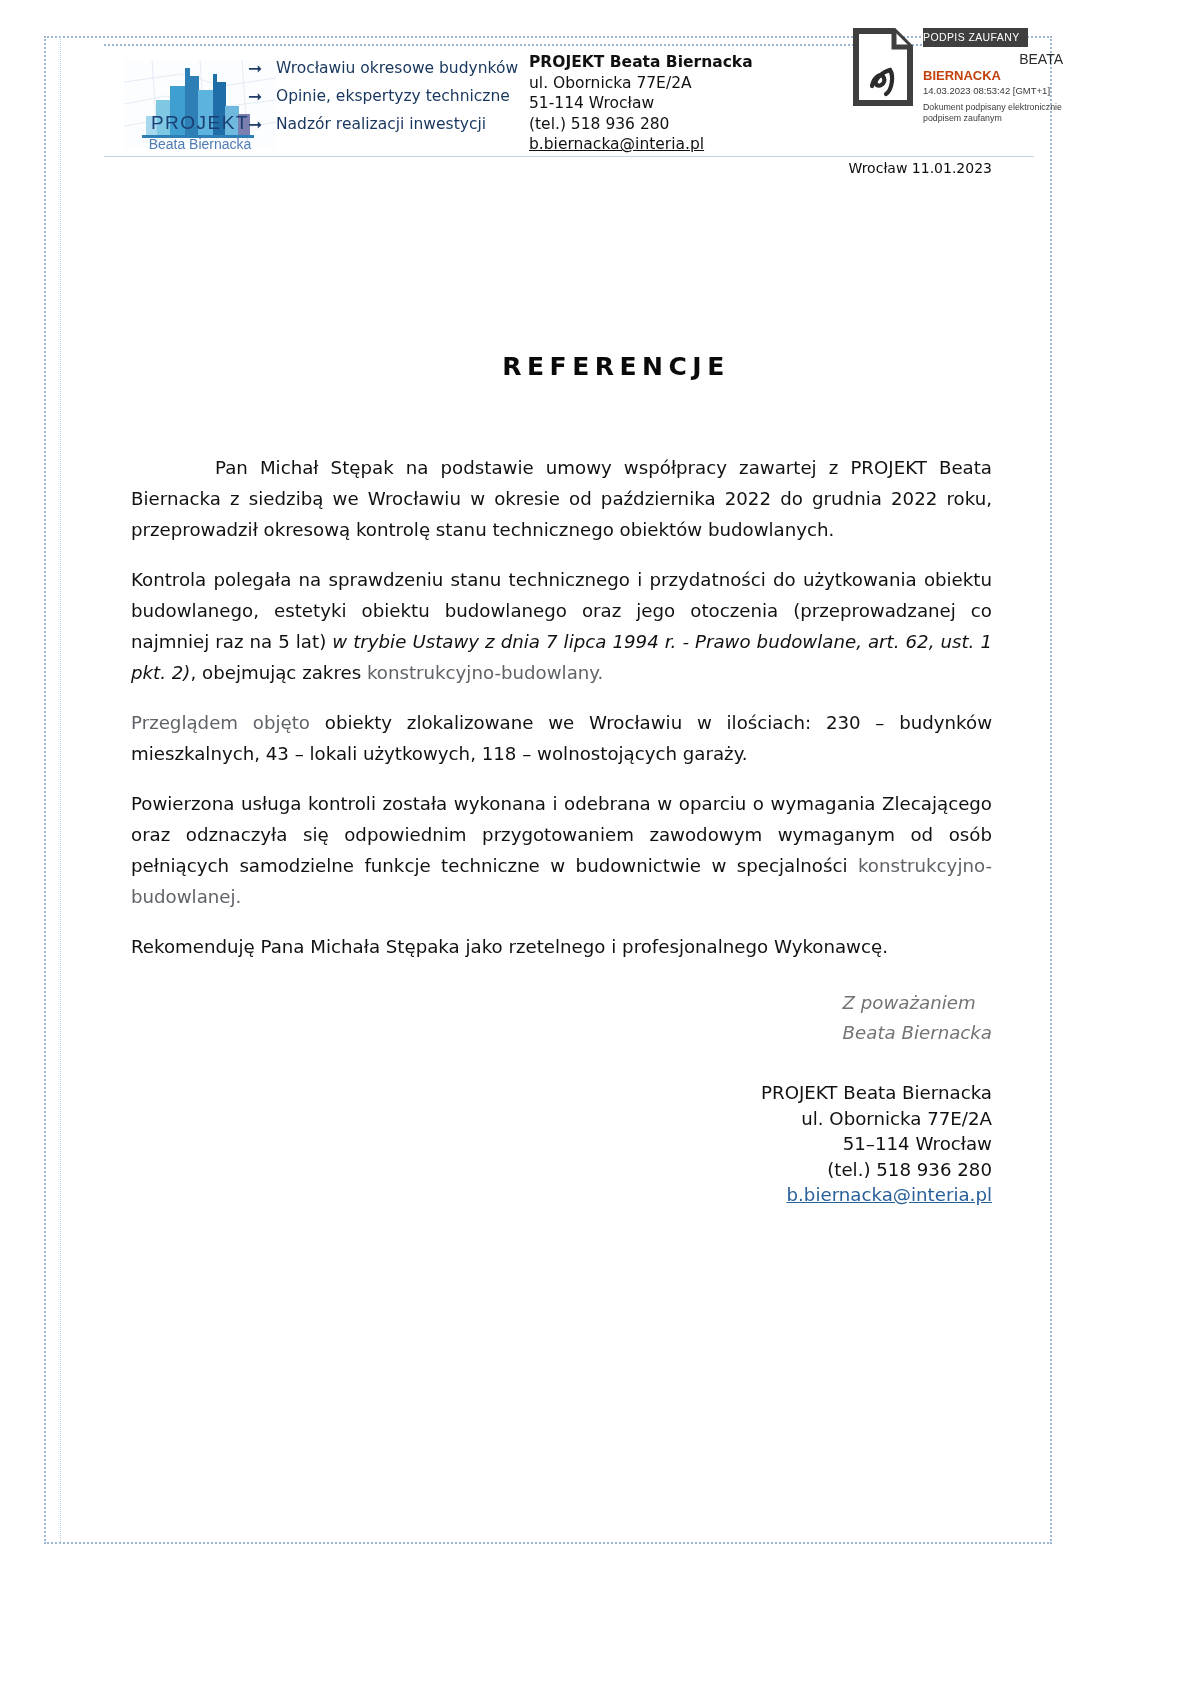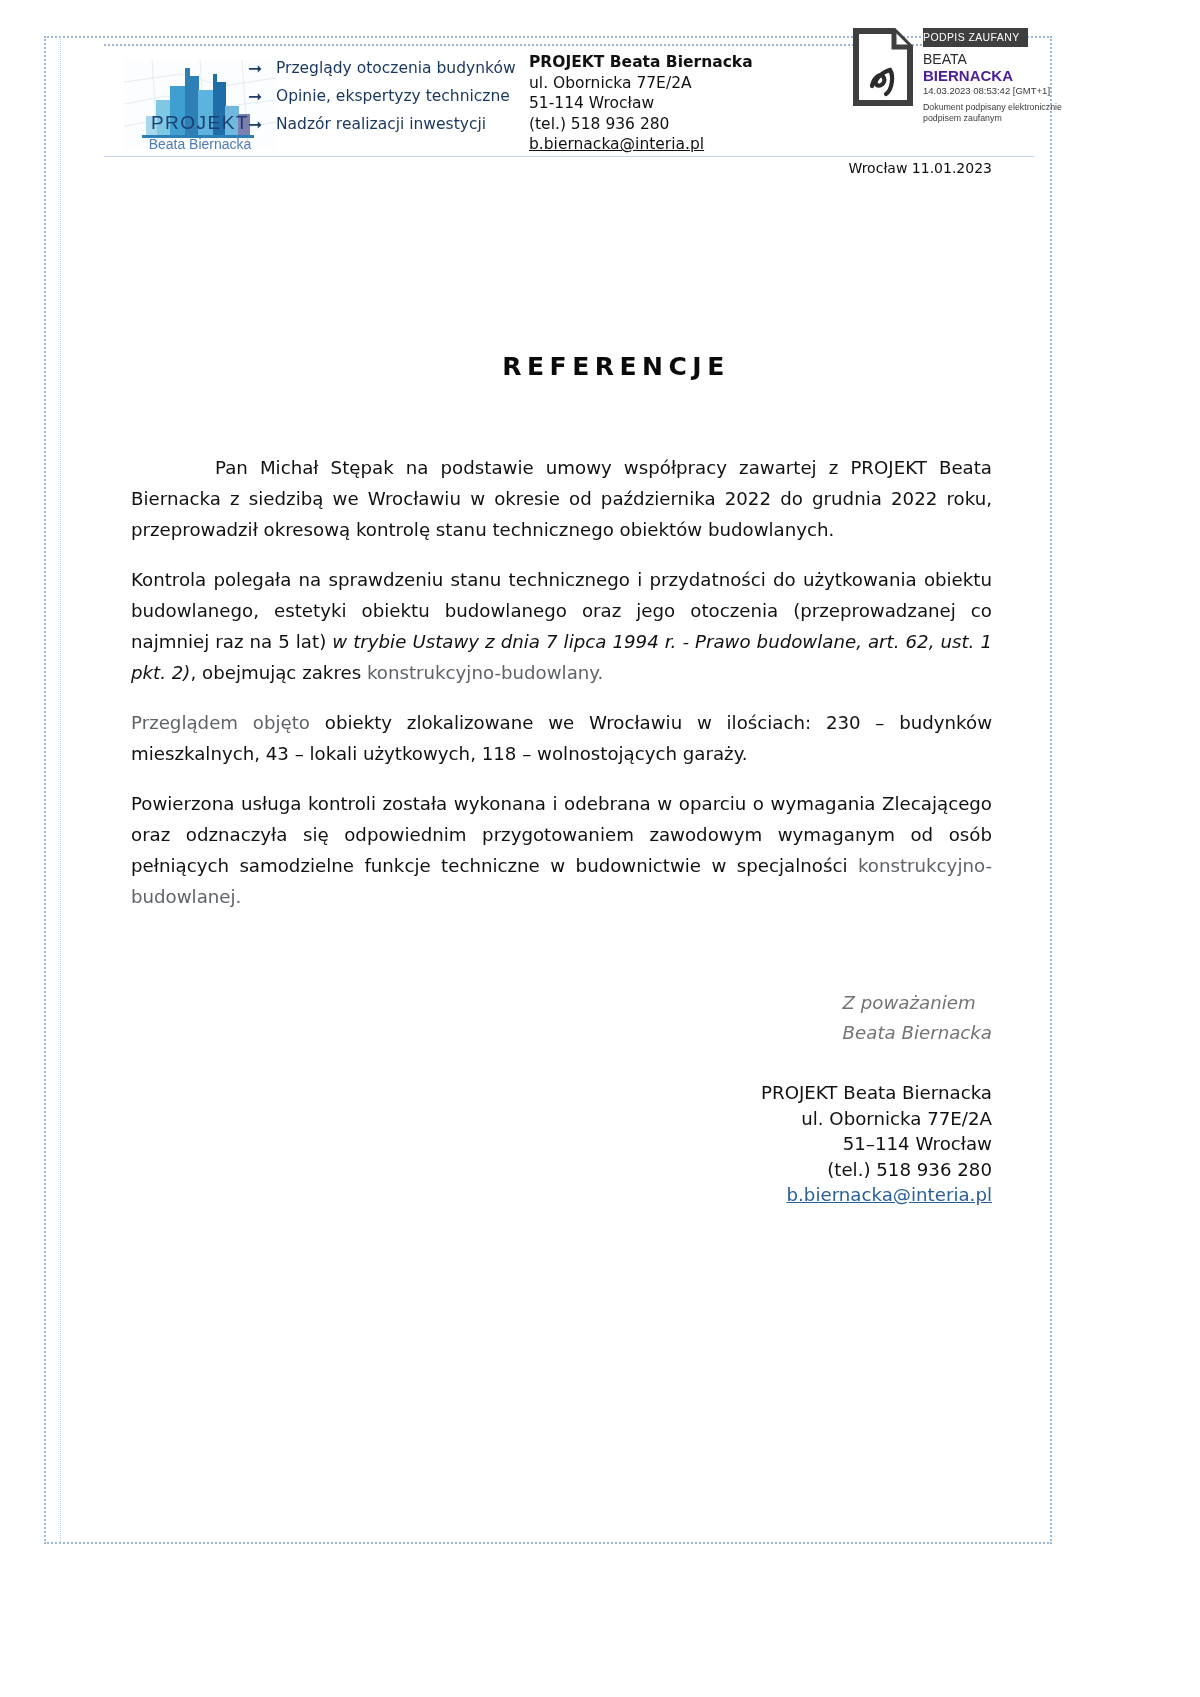--- a/index.html
+++ b/index.html
@@ -166,26 +166,27 @@
     font-size: 10.5px;
     letter-spacing: 0.4px;
     padding: 3px 8px 4px 0;
     margin-bottom: 5px;
   }
   .stamp-name1 {
     font-family: "Liberation Sans", sans-serif;
     font-size: 14px;
     color: #2b2b2b;
     line-height: 15px;
+    text-align: right;
   }
   .stamp-name2 {
     font-family: "Liberation Sans", sans-serif;
-    font-size: 15px;
+    font-size: 13px;
     font-weight: bold;
-    color: #4c1d95;
+    color: #c2410c;
     line-height: 17px;
   }
   .stamp-date {
     font-family: "Liberation Sans", sans-serif;
     font-size: 9.5px;
     color: #3a3a3a;
     line-height: 12px;
     margin-top: 1px;
   }
   .stamp-note {
@@ -305,21 +306,21 @@
         </g>
         <rect x="20" y="79" width="112" height="3" fill="#2e7fb5"></rect>
       </svg>
       <div class="logo-word">PROJEKT</div>
       <div class="logo-sub">Beata Biernacka</div>
     </div>
 
     <div class="services">
       <div class="service-row">
         <span class="service-arrow">➞</span>
-        <span class="service-text">Przeglądy otoczenia budynków</span>
+        <span class="service-text">Wrocławiu okresowe budynków</span>
       </div>
       <div class="service-row">
         <span class="service-arrow">➞</span>
         <span class="service-text">Opinie, ekspertyzy techniczne</span>
       </div>
       <div class="service-row">
         <span class="service-arrow">➞</span>
         <span class="service-text">Nadzór realizacji inwestycji</span>
       </div>
     </div>
@@ -361,20 +362,21 @@
   <div class="body-area">
 
     <p class="para first"><b>Pan Michał Stępak</b><span> na podstawie umowy współpracy zawartej z </span><b>PROJEKT Beata Biernacka</b><span> z siedzibą we Wrocławiu </span><b>w okresie od października 2022 do grudnia 2022 roku, przeprowadził okresową kontrolę stanu technicznego obiektów budowlanych.</b></p>
 
     <p class="para"><span>Kontrola polegała na sprawdzeniu stanu technicznego i przydatności do użytkowania obiektu budowlanego, estetyki obiektu budowlanego oraz jego otoczenia (przeprowadzanej co najmniej raz na 5 lat) </span><i>w trybie Ustawy z dnia 7 lipca 1994 r. - Prawo budowlane, art. 62, ust. 1 pkt. 2)</i><span>, obejmując zakres </span><span class="grey">konstrukcyjno-budowlany.</span></p>
 
     <p class="para"><span class="grey">Przeglądem objęto</span><span> obiekty zlokalizowane we Wrocławiu w ilościach: 230 – budynków mieszkalnych, 43 – lokali użytkowych, 118 – wolnostojących garaży.</span></p>
 
     <p class="para"><span>Powierzona usługa kontroli została wykonana i odebrana w oparciu o wymagania Zlecającego oraz odznaczyła się odpowiednim przygotowaniem zawodowym wymaganym od osób pełniących samodzielne funkcje techniczne w budownictwie w specjalności </span><span class="grey">konstrukcyjno-budowlanej.</span></p>
 
+    <p class="para"><span>Rekomenduję Pana Michała Stępaka jako rzetelnego i profesjonalnego Wykonawcę.</span></p>
   </div>
 
   <div class="closing">
     <div>Z poważaniem</div>
     <div>Beata Biernacka</div>
   </div>
 
   <div class="footer-contact">
     <div>PROJEKT Beata Biernacka</div>
     <div>ul. Obornicka 77E/2A</div>

